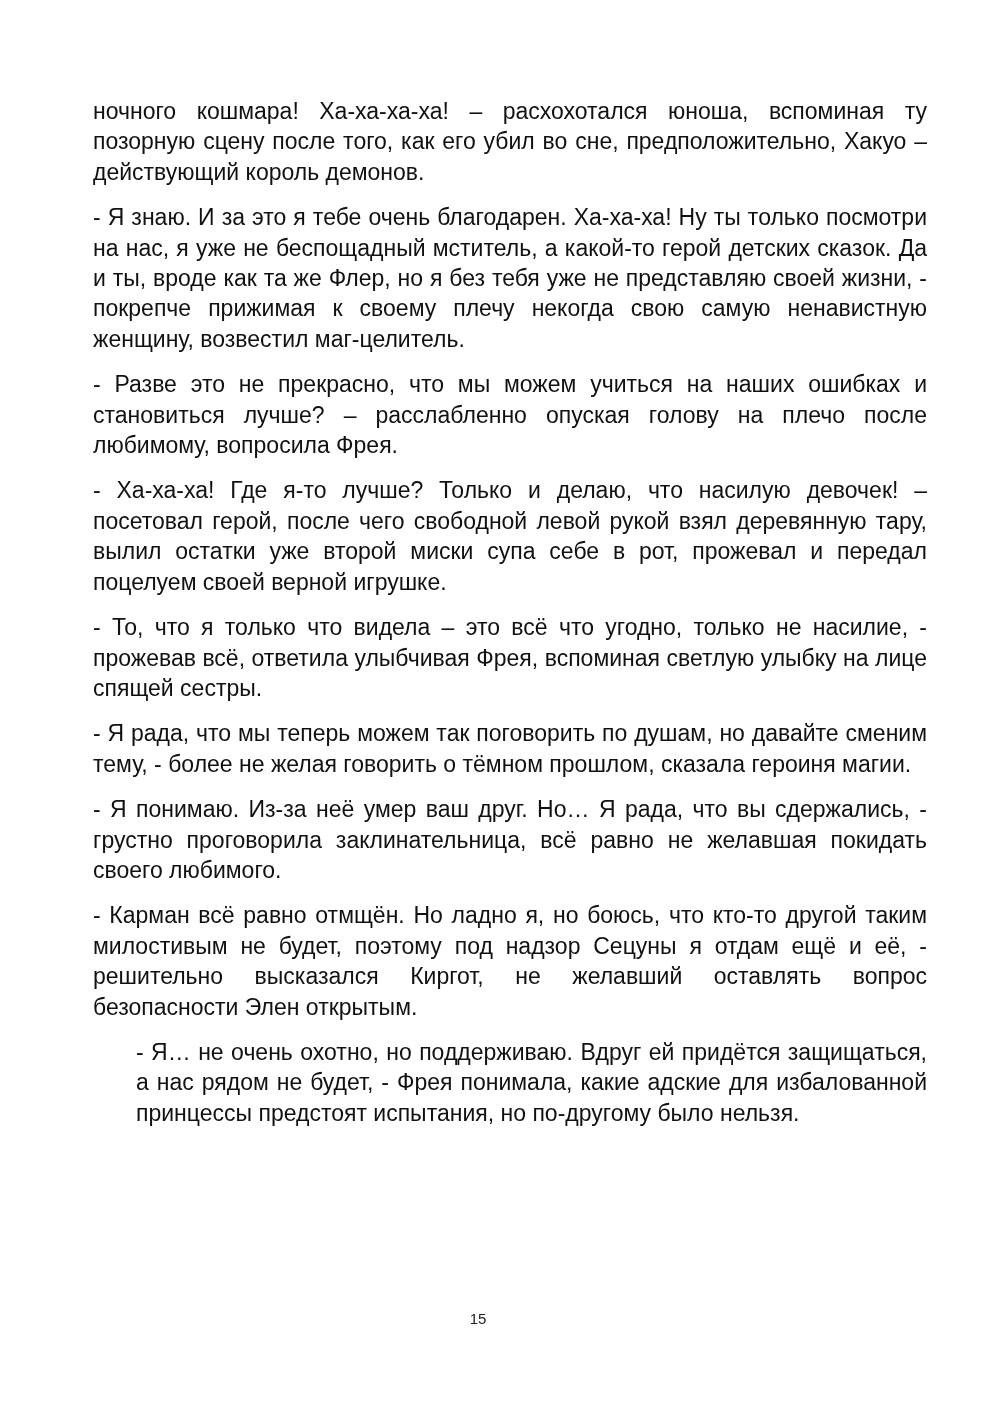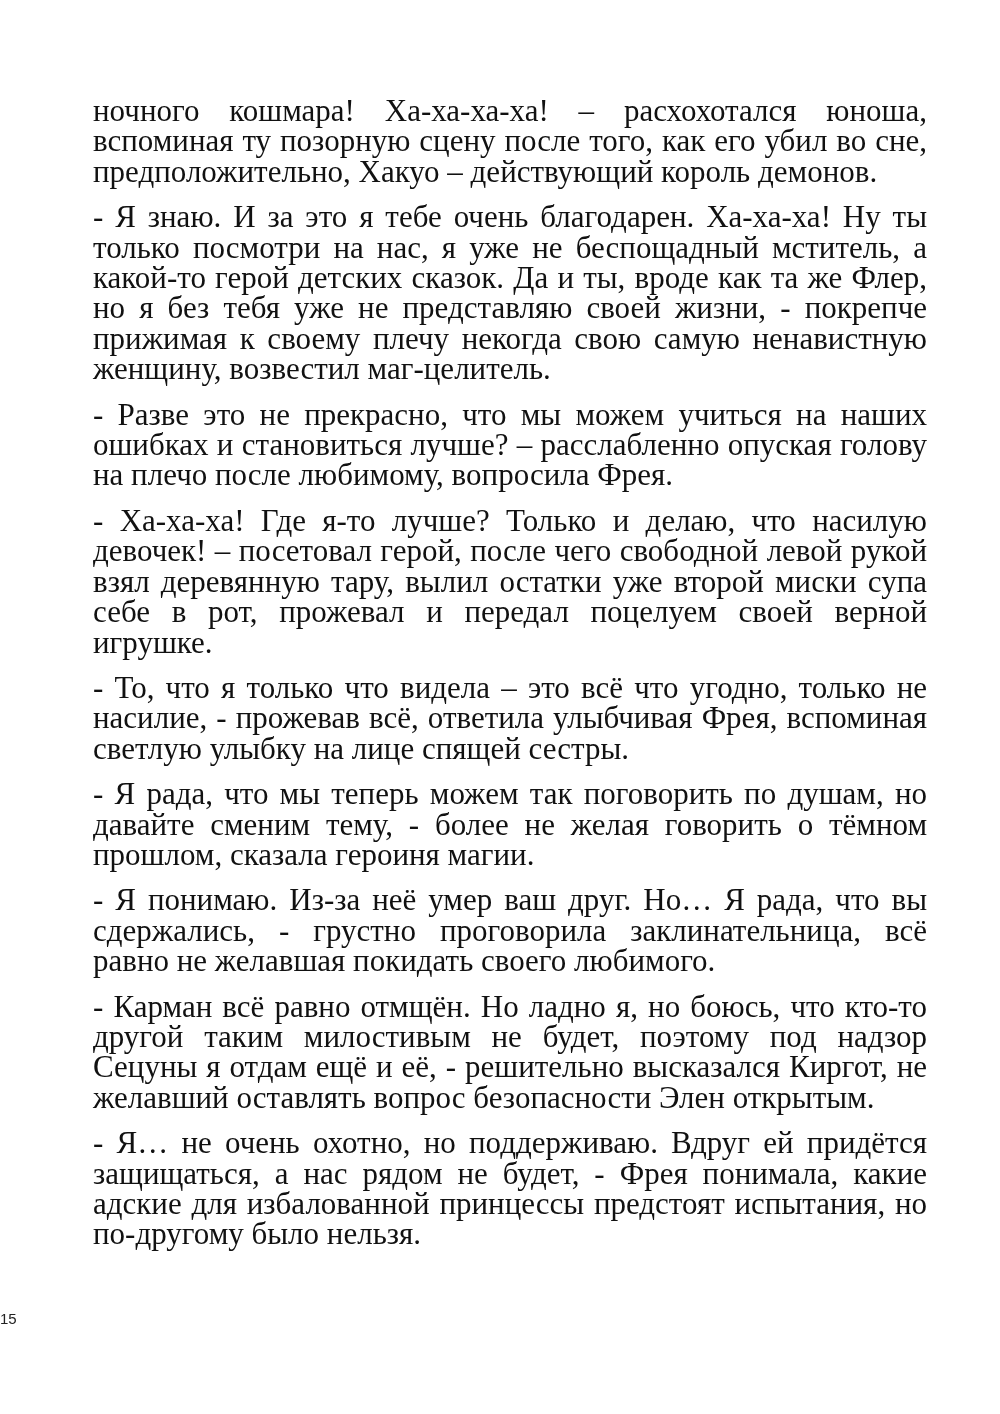--- a/index.html
+++ b/index.html
@@ -12,37 +12,37 @@
       height: 1414px;
       position: relative;
       overflow: hidden;
     }
     .page {
       position: absolute;
       left: 93px;
       top: 96px;
       width: 834px;
       color: #111111;
-      font-family: Liberation Serif, serif;
-      font-size: 31px;
+      font-family: Liberation Sans, sans-serif;
+      font-size: 23px;
       line-height: 30.4px;
     }
     .para {
       margin: 0 0 15px 0;
       text-align: justify;
       text-justify: inter-word;
       hyphens: none;
     }
-    .para:last-child { margin-bottom: 0; }
+    .para:last-child { margin-bottom: 0; margin-left: 43px; }
     .page-number {
       position: absolute;
       top: 1310px;
       left: 0;
       width: 956px;
-      text-align: left;
+      text-align: center;
       font-family: "Liberation Sans", "DejaVu Sans", sans-serif;
       font-size: 15px;
       color: #222222;
     }
   </style>
 </head>
 <body>
 
 <div class="page">
   <p class="para">ночного кошмара! Ха-ха-ха-ха! – расхохотался юноша, вспоминая ту позорную сцену после того, как его убил во сне, предположительно, Хакуо – действующий король демонов.</p>

